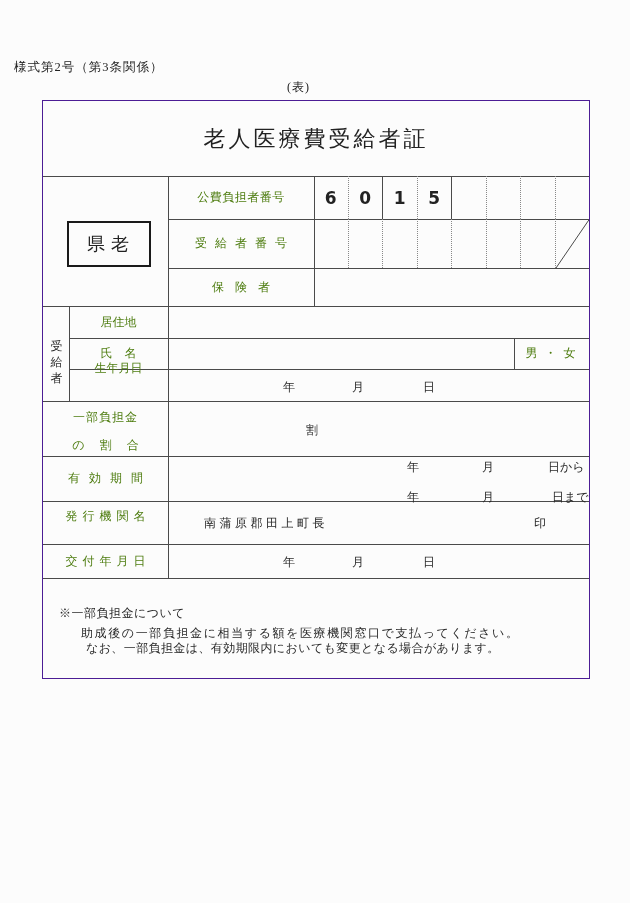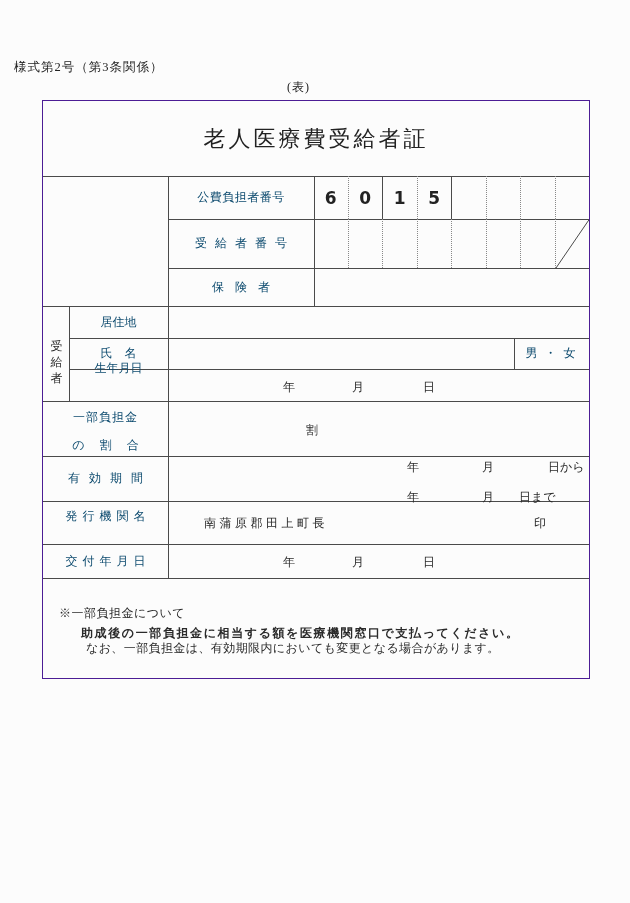--- a/index.html
+++ b/index.html
@@ -16,40 +16,40 @@
     left:42px;top:100px;width:546px;height:577px;
     border:1px solid #4c1d95;background:transparent;
   }
   .hl{position:absolute;height:1px;background:#4a4a4a;}
   .vl{position:absolute;width:1px;background:#4a4a4a;}
   .title-cell{left:0;top:0;width:546px;height:75px;font-size:22px;letter-spacing:3px;}
   .stamp-box{
     left:24px;top:120px;width:84px;height:46px;border:2.5px solid #1a1a1a;
     font-size:18px;letter-spacing:6px;padding-left:4px;box-sizing:border-box;
   }
-  .lbl{font-size:12px;color:#0c4a6e;}
+  .lbl{font-size:12px;color:#4d7c0f;}
   .hdr-lbl{left:125px;width:146px;}
   .sub-lbl{left:26px;width:99px;}
   .big-lbl{left:0;width:125px;}
   .digit-row{left:271px;width:275px;display:flex;}
   .digit-cell{
     flex:1 1 0;position:relative;display:flex;align-items:center;justify-content:center;
     font-family:"DejaVu Sans","Liberation Sans",sans-serif;font-weight:bold;font-size:17px;
   }
   .sep-dot{border-left:1px dotted #888;}
   .sep-solid{border-left:1px solid #4a4a4a;}
   .vert-text{
     writing-mode:vertical-rl;text-orientation:upright;letter-spacing:16px;
     font-size:12px;color:#2a2a2a;
   }
   .unit{position:absolute;font-size:12px;color:#2a2a2a;}
   .two-line{display:flex;flex-direction:column;align-items:center;}
   .notes{left:14px;top:500px;width:524px;font-size:12px;color:#2a2a2a;}
   .notes .n1{position:absolute;left:2px;top:4px;letter-spacing:0.5px;}
-  .notes .n2{position:absolute;left:24px;top:24px;letter-spacing:1.6px;font-weight:bold;}
+  .notes .n2{position:absolute;left:24px;top:24px;letter-spacing:1.6px;}
   .notes .n3{position:absolute;left:29px;top:39px;letter-spacing:0.4px;}
   svg.diag{position:absolute;left:0;top:0;width:100%;height:100%;}
 </style>
 </head>
 <body>
 
 <div class="page">
 
   <div class="abs form-number">様式第2号（第3条関係）</div>
   <div class="abs side-label">(表)</div>
@@ -67,20 +67,23 @@
     <div class="hl" style="top:400px;left:0;width:546px;"></div>
     <div class="hl" style="top:443px;left:0;width:546px;"></div>
     <div class="hl" style="top:477px;left:0;width:546px;"></div>
     <div class="vl" style="left:125px;top:75px;height:402px;"></div>
     <div class="vl" style="left:271px;top:75px;height:130px;"></div>
     <div class="vl" style="left:26px;top:205px;height:95px;"></div>
     <div class="vl" style="left:471px;top:237px;height:31px;"></div>
 
     <div class="abs flexc title-cell">老人医療費受給者証</div>
 
+    <div class="abs flexc stamp-box">
+      <span>県老</span>
+    </div>
 
     <div class="abs flexc lbl hdr-lbl" style="top:75px;height:43px;letter-spacing:0.5px;">公費負担者番号</div>
     <div class="abs flexc lbl hdr-lbl" style="top:167px;height:38px;letter-spacing:11px;padding-left:11px;box-sizing:border-box;">保険者</div>
     <div class="abs flexc lbl hdr-lbl" style="top:118px;height:49px;letter-spacing:8px;padding-left:8px;box-sizing:border-box;">受給者番号</div>
 
     <div class="abs digit-row" style="top:75px;height:43px;">
       <div class="digit-cell">6</div>
       <div class="digit-cell sep-dot">0</div>
       <div class="digit-cell sep-solid">1</div>
       <div class="digit-cell sep-dot">5</div>
@@ -126,21 +129,21 @@
       <span style="letter-spacing:6px;padding-left:6px;">の 割 合</span>
     </div>
     <span class="unit" style="left:263px;top:321px;">割</span>
 
     <div class="abs flexc lbl big-lbl" style="top:355px;height:45px;letter-spacing:9px;padding-left:9px;box-sizing:border-box;">有効期間</div>
     <span class="unit" style="left:364px;top:358px;">年</span>
     <span class="unit" style="left:439px;top:358px;">月</span>
     <span class="unit" style="left:505px;top:358px;">日から</span>
     <span class="unit" style="left:364px;top:388px;">年</span>
     <span class="unit" style="left:439px;top:388px;">月</span>
-    <span class="unit" style="left:476px;top:388px;">日まで</span>
+    <span class="unit" style="left:509px;top:388px;">日まで</span>
 
     <div class="abs two-line lbl big-lbl" style="top:400px;height:43px;padding-top:7px;box-sizing:border-box;gap:10px;">
       <span style="letter-spacing:5px;padding-left:5px;">発行機関名</span>
     </div>
     <span class="unit" style="left:161px;top:414px;letter-spacing:3.5px;">南蒲原郡田上町長</span>
     <span class="unit" style="left:491px;top:414px;">印</span>
 
     <div class="abs flexc lbl big-lbl" style="top:443px;height:34px;letter-spacing:5px;padding-left:5px;box-sizing:border-box;">交付年月日</div>
     <span class="unit" style="left:240px;top:453px;">年</span>
     <span class="unit" style="left:309px;top:453px;">月</span>

